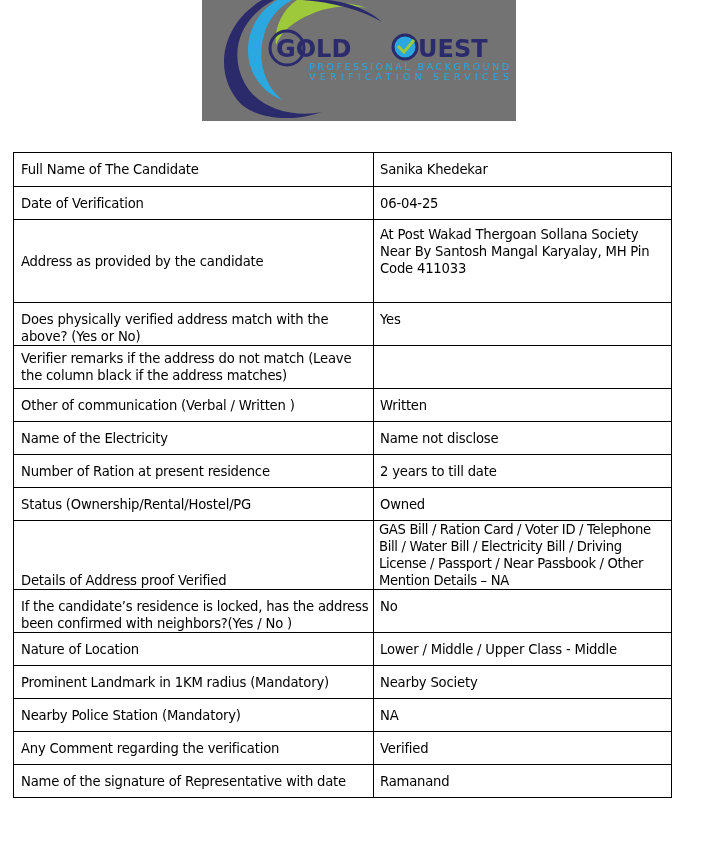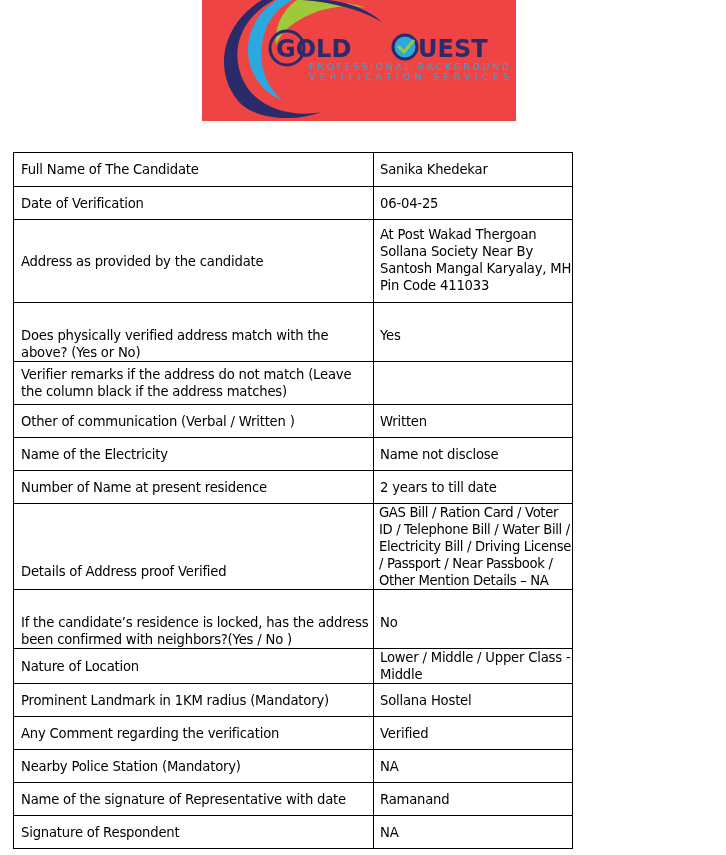--- a/index.html
+++ b/index.html
@@ -1,28 +1,28 @@
 <!DOCTYPE html>
 <html><head>
 <meta charset="utf-8">
 <style>
   html, body { margin: 0; padding: 0; background: #ffffff; }
   body { width: 726px; height: 855px; position: relative; overflow: hidden;
          font-family: "DejaVu Sans", sans-serif; color: #000; }
   .logo { position: absolute; left: 202px; top: 0; width: 314px; height: 121px;
-          background: #ef4444; overflow: hidden; }
+          background: #737373; overflow: hidden; }
   .logo svg { display: block; }
-  .form-table { position: absolute; left: 13px; top: 152px; width: 560px;
+  .form-table { position: absolute; left: 13px; top: 152px; width: 659px;
                 border-collapse: collapse; table-layout: fixed; }
   .form-table td { border: 1.5px solid #000; font-size: 13.2px; line-height: 17px;
                    padding: 0 0 0 7px; vertical-align: middle; letter-spacing: -0.2px; }
   .form-table td.label { width: 352px; }
   .form-table td.value { padding-left: 6px; }
   .form-table td.top { vertical-align: top; padding-top: 6px; }
-  .form-table td.tight { vertical-align: top; padding-top: 24px; }
+  .form-table td.tight { vertical-align: top; padding-top: 8px; }
   .r33 { height: 32px; }
 </style>
 </head>
 <body>
 
 <div class="logo">
   <svg width="314" height="121" viewBox="0 0 314 121">
 
     <path d="M60 0 C 18 25, 10 75, 40 105 C 60 121, 95 121, 120 112 C 90 118, 55 108, 42 82 C 28 55, 35 20, 72 0 Z" fill="#2b2a6b"></path>
     <path d="M75 0 C 45 18, 38 55, 55 80 C 62 90, 70 96, 80 100 C 62 85, 55 60, 62 35 C 66 20, 75 8, 90 0 Z" fill="#2aa8df"></path>
@@ -63,50 +63,50 @@
     </tr>
     <tr style="height:33px">
       <td class="label">Other of communication (Verbal / Written )</td>
       <td class="value">Written</td>
     </tr>
     <tr style="height:33px">
       <td class="label">Name of the Electricity</td>
       <td class="value">Name not disclose</td>
     </tr>
     <tr style="height:33px">
-      <td class="label">Number of Name at present residence</td>
+      <td class="label">Number of Ration at present residence</td>
       <td class="value">2 years to till date</td>
     </tr>
+    <tr style="height:33px">
+      <td class="label">Status (Ownership/Rental/Hostel/PG</td>
+      <td class="value">Owned</td>
+    </tr>
     <tr style="height:59px">
-      <td class="label" style="vertical-align:bottom; padding-bottom:9px">Details of Address proof Verified</td>
+      <td class="label" style="vertical-align:bottom; ">Details of Address proof Verified</td>
       <td class="value" style="padding-left:5px; padding-right:0; letter-spacing:-0.35px">GAS Bill / Ration Card / Voter ID / Telephone Bill / Water Bill / Electricity Bill / Driving License / Passport / Near Passbook / Other Mention Details – NA</td>
     </tr>
     <tr style="height:42px">
       <td class="label tight">If the candidate’s residence is locked, has the address been confirmed with neighbors?(Yes / No )</td>
       <td class="value tight">No</td>
     </tr>
     <tr style="height:33px">
       <td class="label">Nature of Location</td>
       <td class="value">Lower / Middle / Upper Class - Middle</td>
     </tr>
     <tr style="height:33px">
       <td class="label">Prominent Landmark in 1KM radius (Mandatory)</td>
-      <td class="value">Sollana Hostel</td>
+      <td class="value">Nearby Society</td>
+    </tr>
+    <tr style="height:33px">
+      <td class="label">Nearby Police Station (Mandatory)</td>
+      <td class="value">NA</td>
     </tr>
     <tr style="height:33px">
       <td class="label">Any Comment regarding the verification</td>
       <td class="value">Verified</td>
     </tr>
     <tr style="height:33px">
-      <td class="label">Nearby Police Station (Mandatory)</td>
-      <td class="value">NA</td>
-    </tr>
-    <tr style="height:33px">
       <td class="label">Name of the signature of Representative with date</td>
       <td class="value">Ramanand</td>
-    </tr>
-    <tr style="height:33px">
-      <td class="label">Signature of Respondent</td>
-      <td class="value">NA</td>
     </tr>
 
   </tbody>
 </table>
 
 </body></html>

